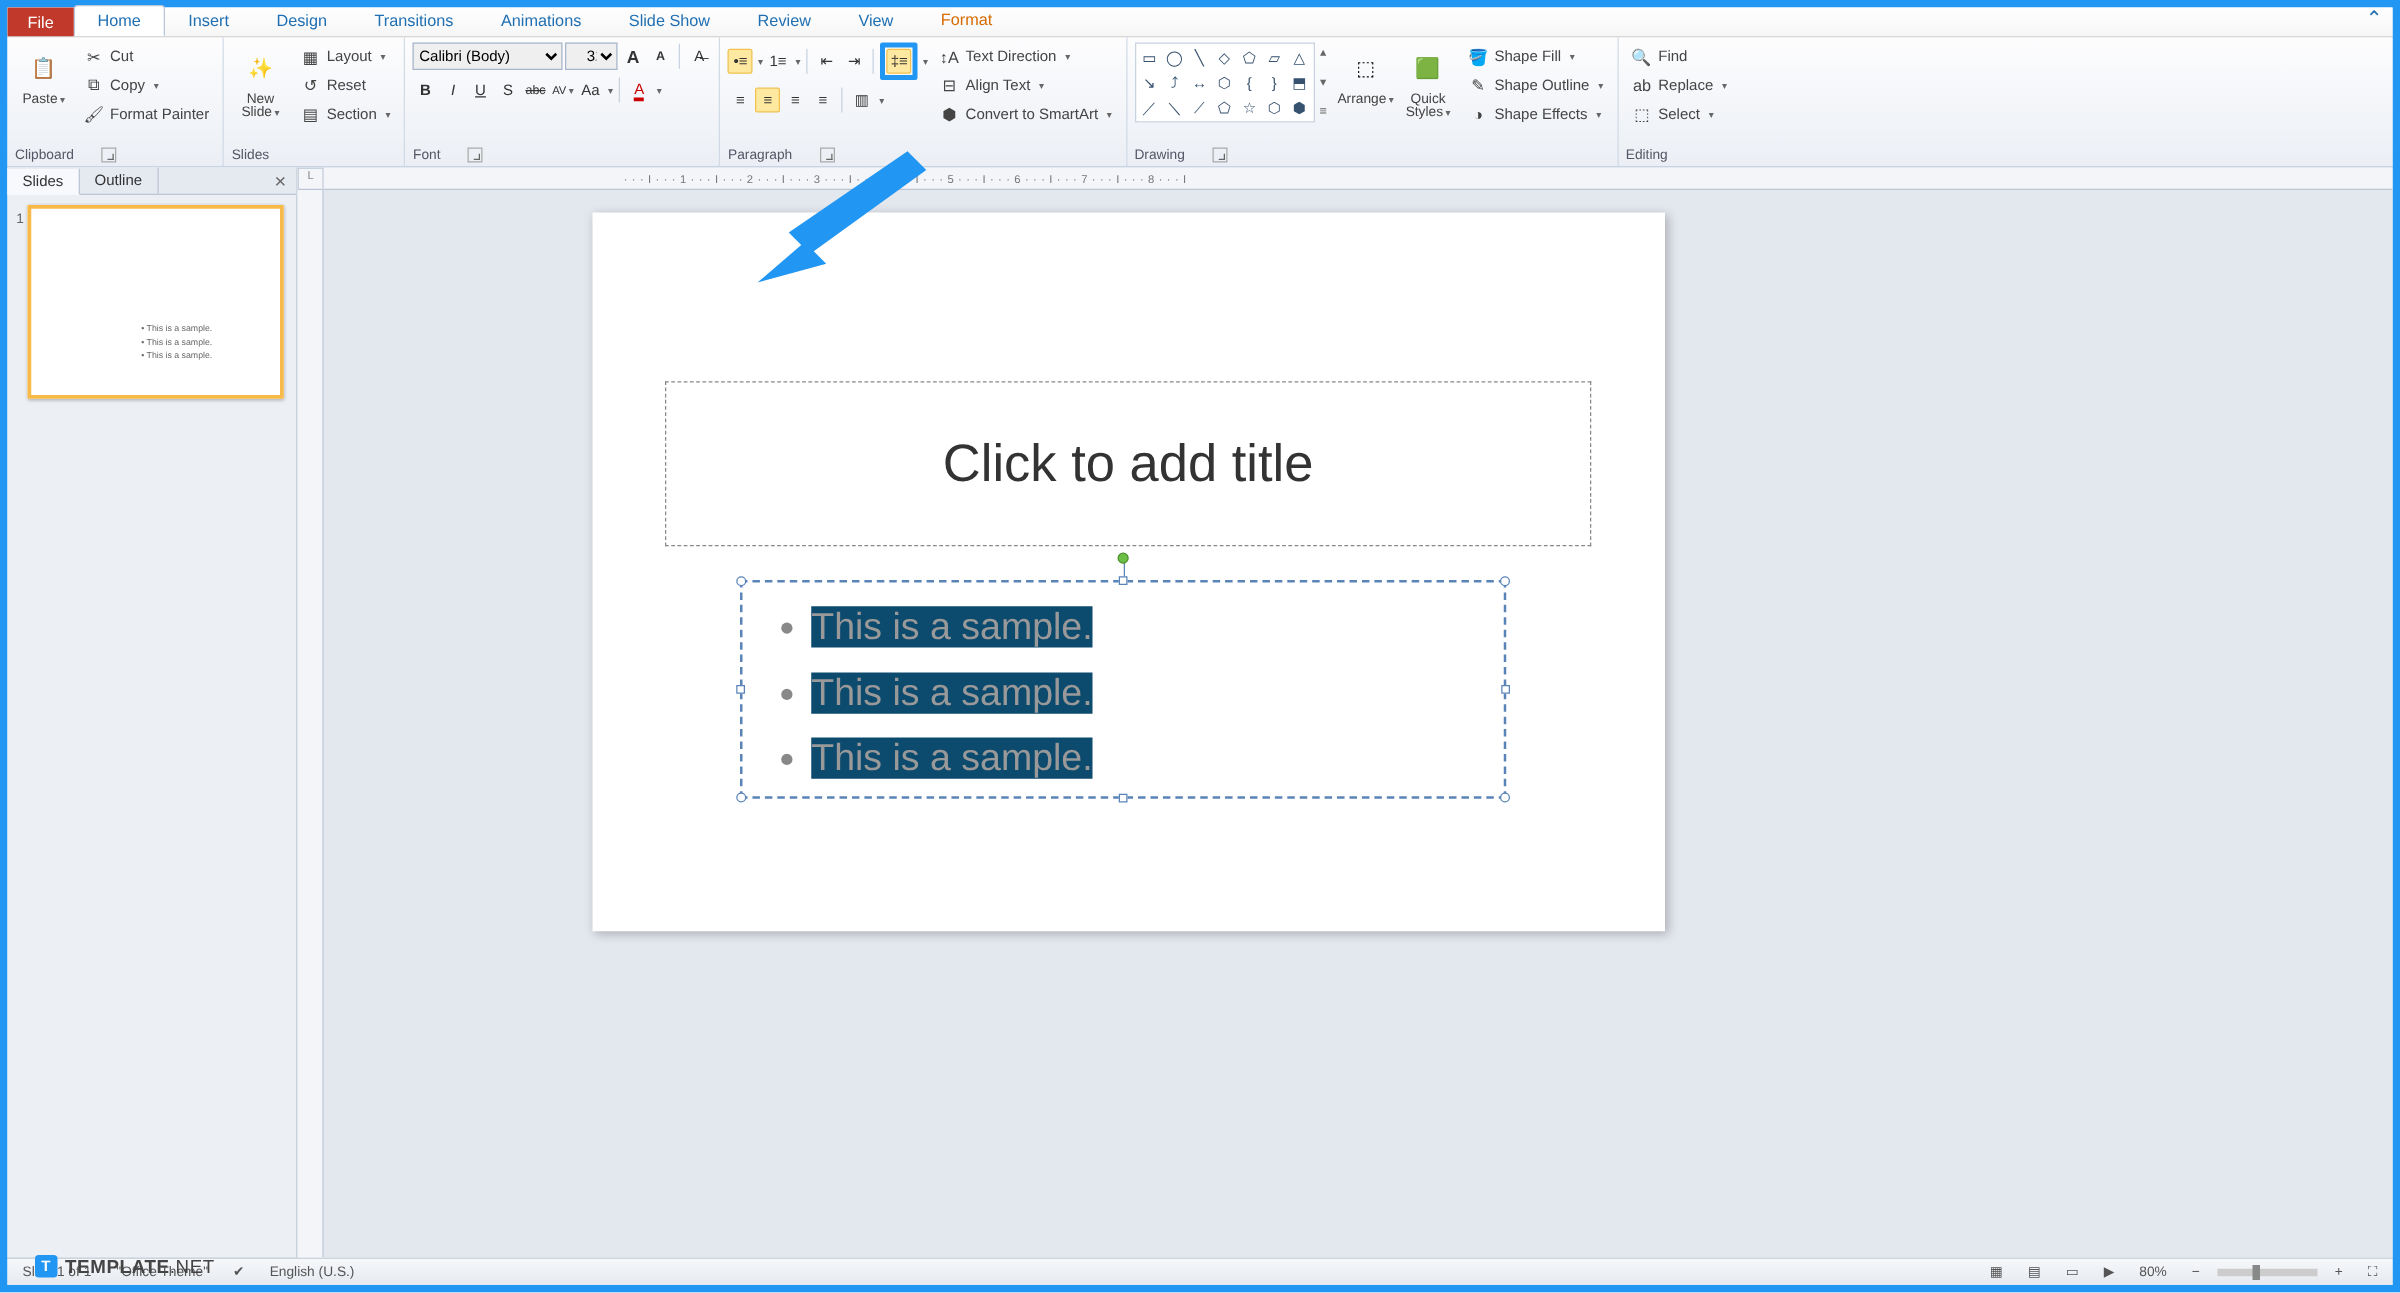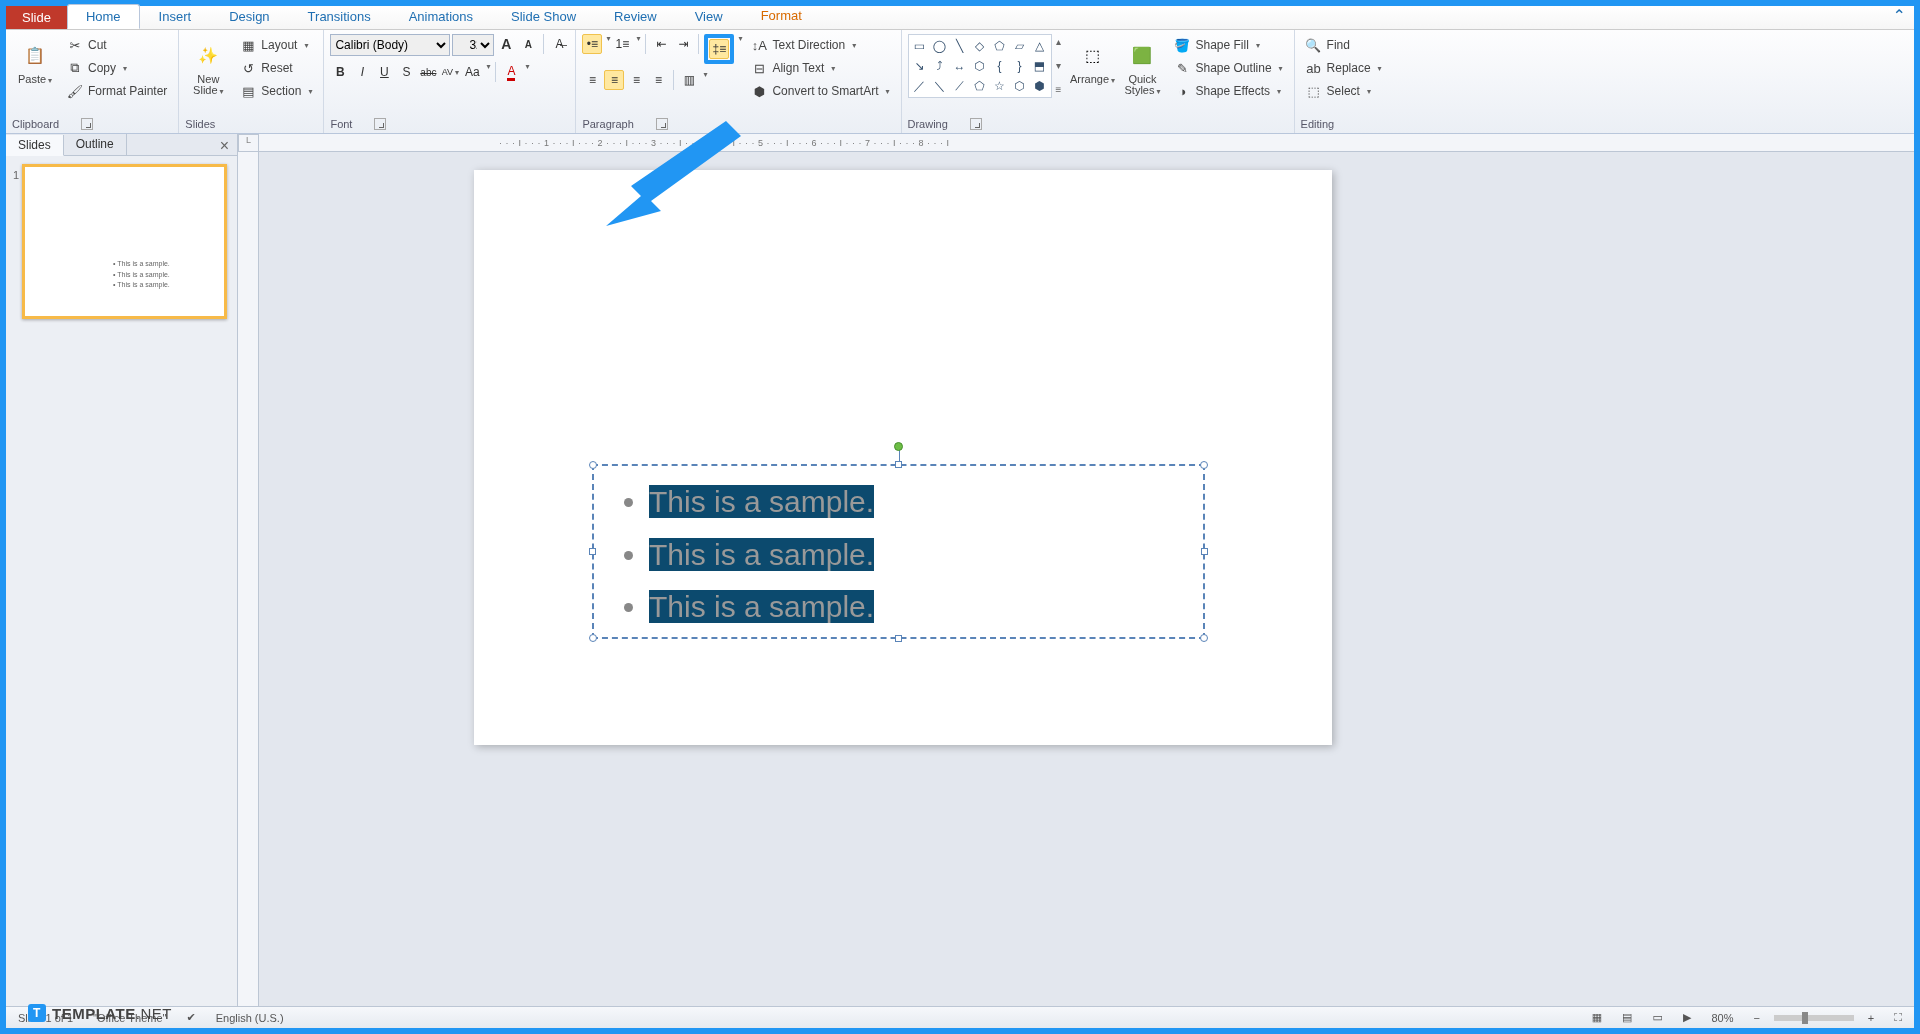--- a/index.html
+++ b/index.html
@@ -19,21 +19,21 @@
 .group-label { text-align:center; font-size:11px; color:#556; height:16px; display:flex; align-items:center; justify-content:flex-start; gap:18px;}
 .dialog-launcher { width:12px; height:12px; border:1px solid #aaa; position:relative; margin-left:4px; cursor:pointer;}
 .dialog-launcher:after{content:"";position:absolute;right:1px;bottom:1px;width:4px;height:4px;border-right:1px solid #666;border-bottom:1px solid #666;}
 .btn-big { width:46px; display:flex; flex-direction:column; align-items:center; gap:2px; padding:4px 2px; cursor:pointer; border-radius:3px;}
 .btn-big .ico{width:34px;height:34px;display:flex;align-items:center;justify-content:center;}
 .btn-big .lbl{font-size:11px; color:#444; text-align:center; line-height:1;}
 .drop-arrow{font-size:8px;color:#666;margin-left:2px;}
 .stack { display:flex; flex-direction:column; gap:1px;}
 .btn-sm { display:flex; align-items:center; gap:5px; padding:2px 5px; cursor:pointer; font-size:12px; color:#444; border-radius:3px; height:22px;}
 .ico16{width:16px;height:16px;display:inline-flex;align-items:center;justify-content:center;font-size:13px;}
-.font-row{display:flex;align-items:flex-start;gap:2px;}
+.font-row{display:flex;align-items:center;gap:2px;}
 select.font-name{width:120px;height:22px;font-size:12px;border:1px solid #A7B6CC;}
 select.font-size{width:42px;height:22px;font-size:12px;border:1px solid #A7B6CC;padding-left:12px;}
 .mini-btn{width:20px;height:20px;border:1px solid transparent;display:inline-flex;align-items:center;justify-content:center;font-size:12px;cursor:pointer;border-radius:2px;color:#333;}
 .mini-btn.active{background:#FFE8A0;border-color:#F0C24E;}
 .sep-v{width:1px;height:20px;background:#C8D2E0;margin:0 3px;}
 
 .hl-box{border:4px solid #2196F3;border-radius:2px;padding:1px;}
 
 .arrow-ann{position:absolute;left:585px;top:115px;pointer-events:none;}
 .arrow-ann svg{overflow:visible;}
@@ -84,21 +84,21 @@
 .shape-gal div{display:flex;align-items:center;justify-content:center;font-size:12px;color:#37526F;cursor:pointer;}
 .gal-side{width:14px;display:flex;flex-direction:column;justify-content:space-between;padding:2px 0;}
 .gal-side div{height:12px;cursor:pointer;color:#666;font-size:10px;text-align:center;}
 </style>
 </head>
 <body>
 
 <div class="frame">
 
 <div class="tabs">
-  <div class="tab-file">Slide</div>
+  <div class="tab-file">File</div>
   <div class="tab active">Home</div>
   <div class="tab">Insert</div>
   <div class="tab">Design</div>
   <div class="tab">Transitions</div>
   <div class="tab">Animations</div>
   <div class="tab">Slide Show</div>
   <div class="tab">Review</div>
   <div class="tab">View</div>
   <div class="tab tab-format">Format</div>
   <div class="min-ribbon">⌃</div>
@@ -353,20 +353,23 @@
   </div>
 
   <div class="editor">
     <div class="ruler-corner">L</div>
     <div class="ruler-h">
       <div class="ruler-scale">· · · I · · · 1 · · · I · · · 2 · · · I · · · 3 · · · I · · · 4 · · · I · · · 5 · · · I · · · 6 · · · I · · · 7 · · · I · · · 8 · · · I</div>
     </div>
     <div class="ruler-v"></div>
     <div class="canvas-wrap">
       <div class="slide"></div>
+      <div class="title-ph">
+        <span>Click to add title</span>
+      </div>
       <div class="content-ph">
         <div class="rot-stem"></div>
         <div class="rot-handle"></div>
         <div class="sel-handle" style="left:-5px;top:-5px;"></div>
         <div class="sel-handle sq" style="left:50%;top:-5px;margin-left:-4px;"></div>
         <div class="sel-handle" style="right:-5px;top:-5px;"></div>
         <div class="sel-handle sq" style="left:-5px;top:50%;margin-top:-4px;"></div>
         <div class="sel-handle sq" style="right:-5px;top:50%;margin-top:-4px;"></div>
         <div class="sel-handle" style="left:-5px;bottom:-5px;"></div>
         <div class="sel-handle sq" style="left:50%;bottom:-5px;margin-left:-4px;"></div>

